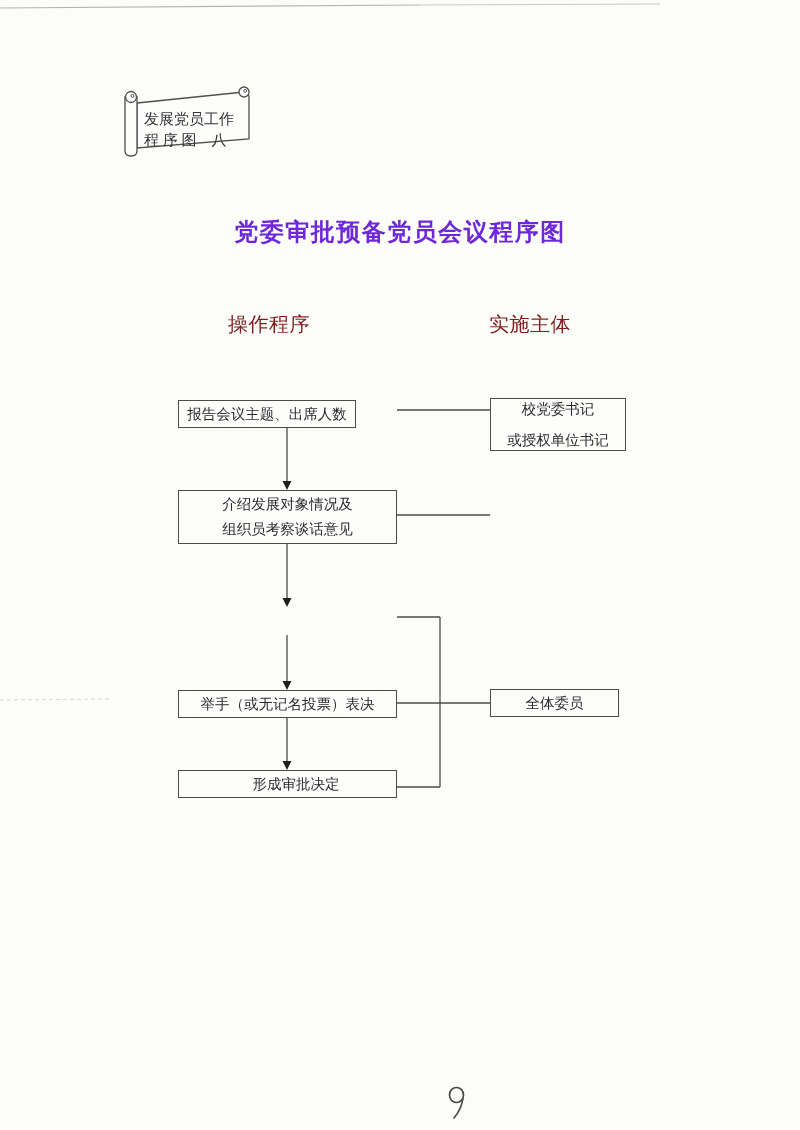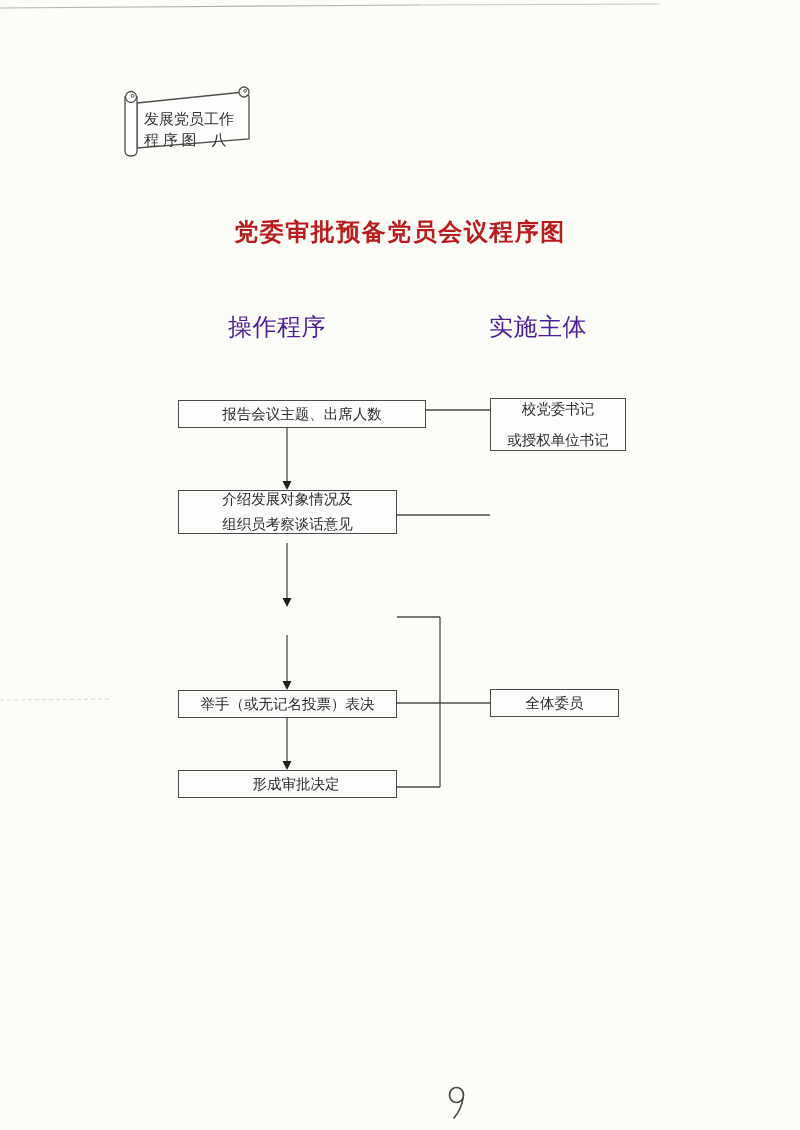--- a/index.html
+++ b/index.html
@@ -19,50 +19,50 @@
     pointer-events: none;
   }
   .page-title {
     position: absolute;
     left: 0; top: 216px;
     width: 800px;
     text-align: center;
     font-size: 24px;
     font-weight: bold;
     letter-spacing: 1.5px;
-    color: #b91c1c;
+    color: #6d28d9;
   }
   .col-header {
     position: absolute;
     top: 311px;
-    font-size: 24px;
+    font-size: 20px;
     letter-spacing: 0.5px;
-    color: #4c1d95;
+    color: #7f1d1d;
   }
   .col-header.left  { left: 228px; }
   .col-header.right { left: 489px; }
   .fbox {
     position: absolute;
     box-sizing: border-box;
     background: #fdfdfc;
     border: 1.5px solid #4b4b4b;
     display: flex;
     flex-direction: column;
     align-items: center;
     justify-content: center;
     text-align: center;
     font-size: 14.5px;
     line-height: 1.7;
     color: #2b2b2b;
     padding: 0 4px;
   }
   .fbox span { display: block; white-space: nowrap; }
   
-  .step-1 { left: 178px; top: 400px; width: 248px; height: 28px; }
-  .step-2 { left: 178px; top: 490px; width: 219px; height: 44px; justify-content: center; }
+  .step-1 { left: 178px; top: 400px; width: 178px; height: 28px; }
+  .step-2 { left: 178px; top: 490px; width: 219px; height: 54px; justify-content: center; }
   .step-3 { left: 178px; top: 607px; width: 219px; height: 28px; }
   .step-4 { left: 178px; top: 690px; width: 219px; height: 28px; }
   .step-5 { left: 178px; top: 770px; width: 219px; height: 28px; padding-left: 21px; }
   
   .actor-1 { left: 490px; top: 398px; width: 136px; height: 53px; gap: 6px; }
   .actor-2 { left: 490px; top: 502px; width: 151px; height: 53px; }
   .actor-3 { left: 490px; top: 689px; width: 129px; height: 28px; }
   .banner-svg {
     position: absolute;
     left: 118px; top: 82px;

